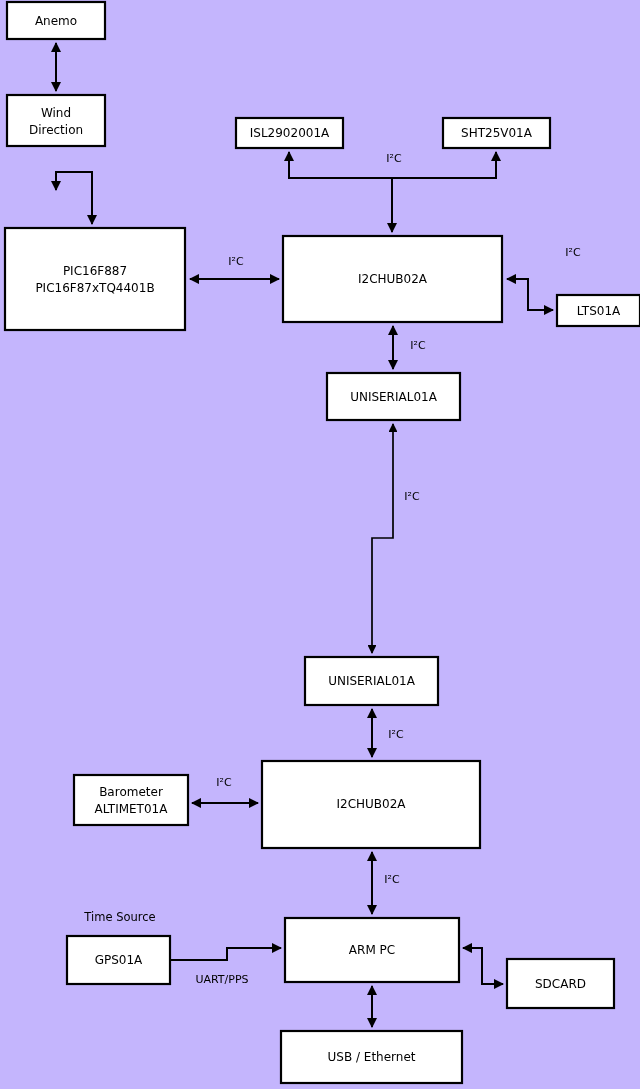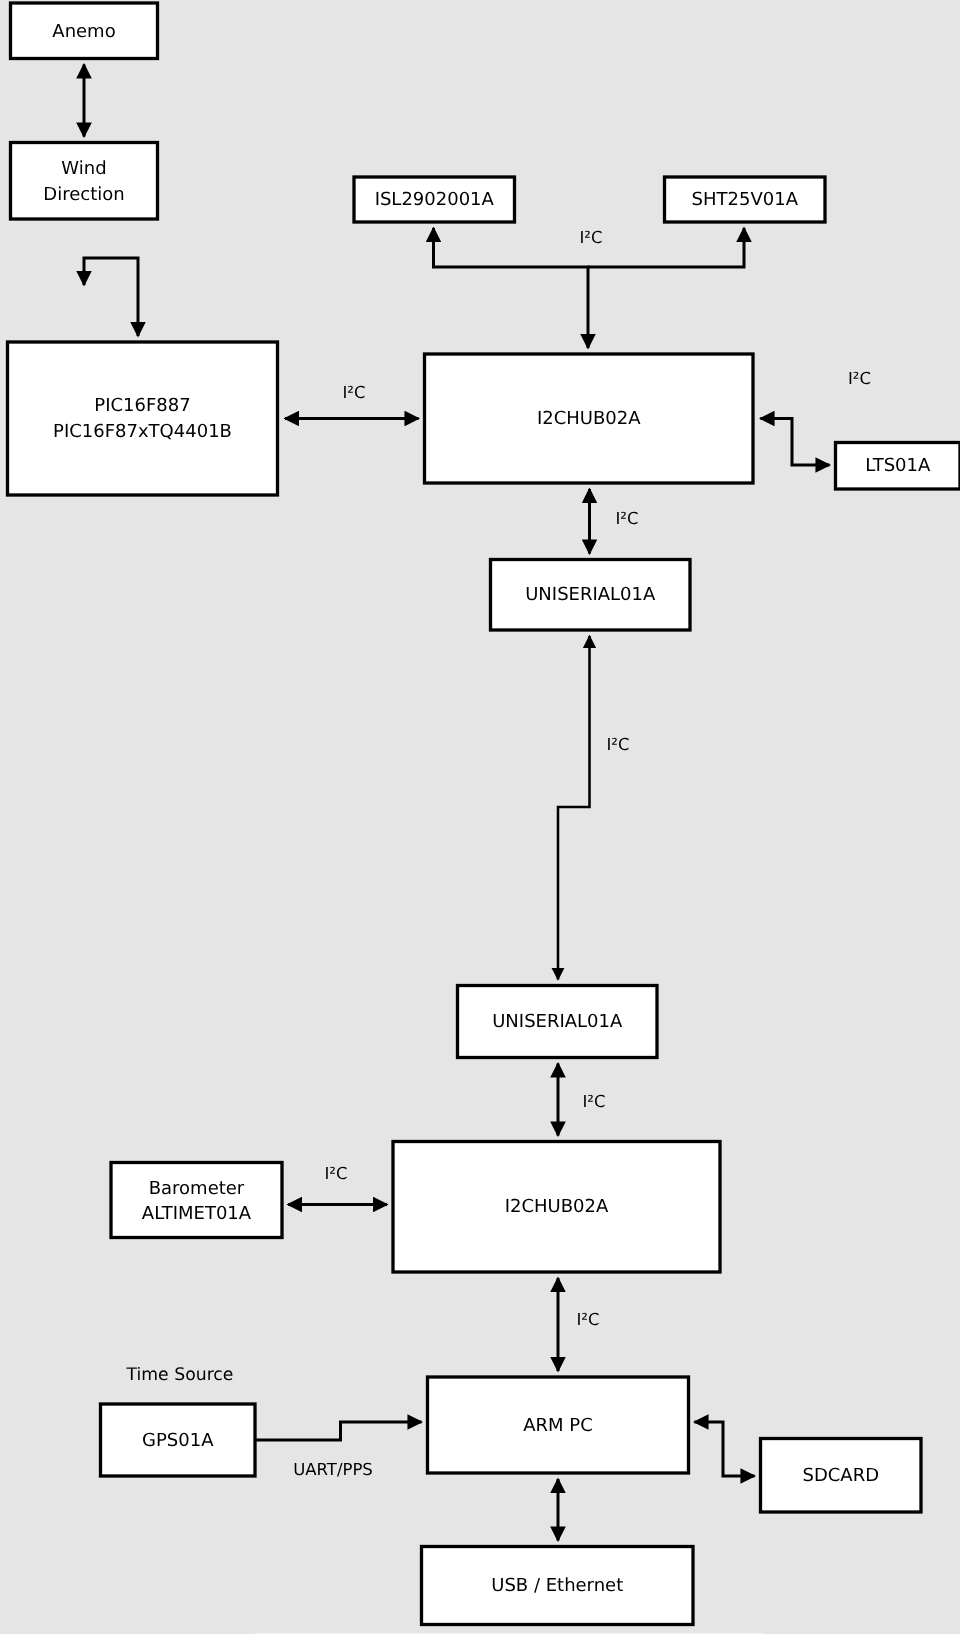--- a/index.html
+++ b/index.html
@@ -10,21 +10,21 @@
   body {
     width: 640px;
     height: 1089px;
     font-family: "DejaVu Sans", "Liberation Sans", sans-serif;
     overflow: hidden;
   }
   #diagram-root {
     position: relative;
     width: 640px;
     height: 1089px;
-    background: #e5e5e5;
+    background: #c4b5fd;
   }
   svg#diagram-svg {
     position: absolute;
     top: 0;
     left: 0;
     width: 640px;
     height: 1089px;
     display: block;
   }
   .node-rect {

